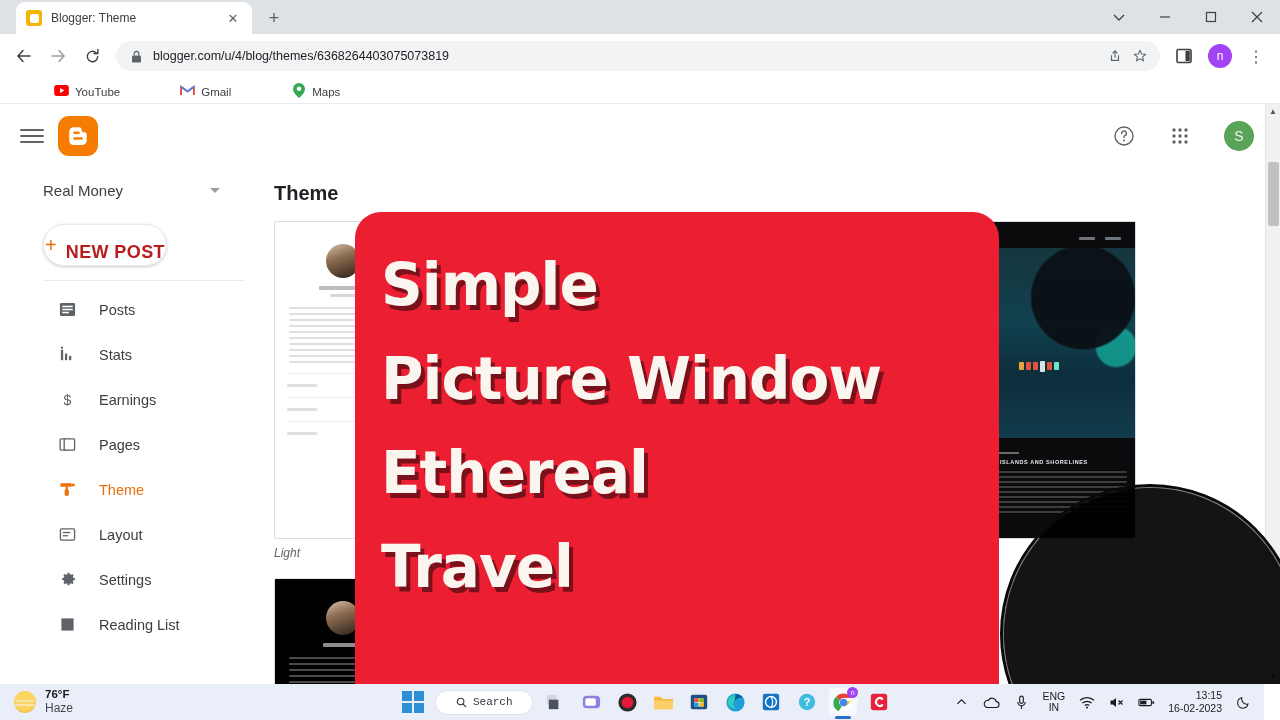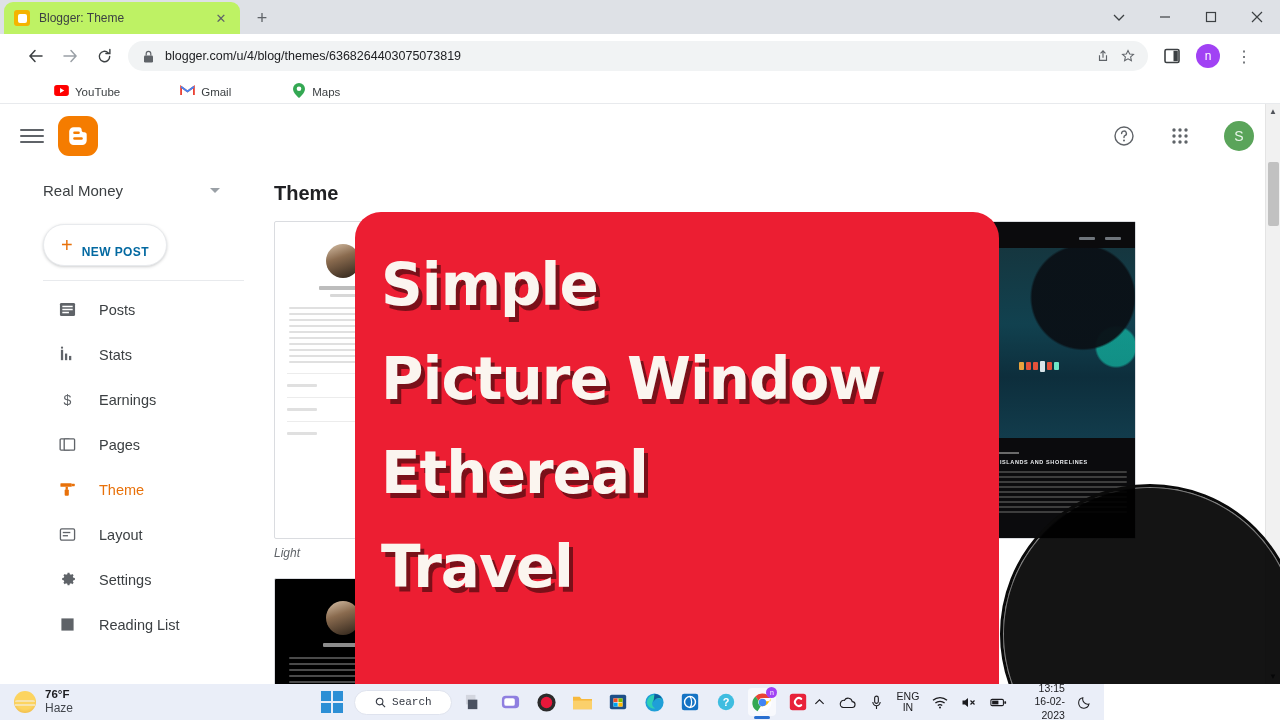--- a/index.html
+++ b/index.html
@@ -11,22 +11,22 @@
   }
 
   
   .browser { width: 1280px; height: 684px; position: relative; background:#fff; }
 
   .tabstrip {
     height: 34px; background: #dee1e6;
     display: flex; align-items: flex-end; position: relative;
   }
   .tab {
-    margin-left: 4px; height: 32px; width: 236px;
-    background:#bef264; border-radius: 9px 9px 0 0;
+    margin-left: 16px; height: 32px; width: 236px;
+    background:#ffffff; border-radius: 9px 9px 0 0;
     display:flex; align-items:center; padding: 0 10px; gap:9px;
     position: relative;
   }
   .tab-favicon {
     width:16px; height:16px; border-radius:3px;
     background:#f4b400; display:flex; align-items:center; justify-content:center;
     flex:none;
   }
   .tab-favicon i {
     width:9px;height:9px;background:#fff;border-radius:2px;display:block;
@@ -48,21 +48,21 @@
   .winctrls {
     position:absolute; right:0; top:0; height:34px; display:flex;
   }
   .winctrl {
     width:46px;height:34px;display:flex;align-items:center;justify-content:center;
     color:#3c4043;
   }
 
   .toolbar {
     height:44px; background:#fff; display:flex; align-items:center;
-    padding: 0 20px; gap: 2px;
+    padding: 0 8px; gap: 2px;
   }
   .navbtn {
     width:32px;height:32px;border-radius:50%;
     display:flex;align-items:center;justify-content:center;color:#5f6368;flex:none;
   }
   .omnibox {
     flex:1; height:30px; background:#f1f3f4; border-radius:16px;
     display:flex; align-items:center; padding: 0 12px; gap:9px;
     margin: 0 6px;
   }
@@ -113,21 +113,21 @@
   }
   .blogsel-name { font-size:15px;color:#3c4043; }
   .caret { width:0;height:0;border-left:5px solid transparent;border-right:5px solid transparent;border-top:5px solid #9aa0a6; margin-right:24px;}
   .newpost {
     margin:16px 0 0 16px; height:42px; width:124px;
     border:1px solid #e8eaed; border-radius:21px; background:#fff;
     box-shadow: 0 1px 3px rgba(60,64,67,.25);
     display:flex;align-items:center;justify-content:center;gap:9px;
   }
   .newpost-plus { font-size:20px;color:#e8710a;line-height:1; }
-  .newpost-label { font-size:12px;color:#0369a1;font-weight:600;letter-spacing:.4px;margin-top:14px; }
+  .newpost-label { font-size:18px;color:#b91c1c;font-weight:600;letter-spacing:.4px;margin-top:14px; }
   .divider { height:1px;background:#e8eaed;margin:14px 16px 0 16px; }
   .nav { margin-top:6px; }
   .nav-item {
     height:45px; display:flex; align-items:center; gap:22px; padding-left:30px;
   }
   .nav-ico { width:20px;height:20px;display:flex;align-items:center;justify-content:center;flex:none;color:#5f6368; }
   .nav-label { font-size:14.5px;color:#3c4043; }
   .nav-item.active .nav-label { color:#e8710a; }
   .nav-item.active .nav-ico { color:#e8710a; }
 
@@ -236,21 +236,21 @@
   
   .arc {
     position:absolute; left:1000px; top:380px; width:300px; height:300px;
     border:3px solid #0a0a0a; border-radius:50%; z-index:30;
     background: radial-gradient(circle at 50% 50%, rgba(0,0,0,.92) 0 70%, rgba(0,0,0,0) 71%);
     clip-path: inset(0 0 0 0);
   }
 
   
   .taskbar {
-    position:absolute; left:0; top:684px; width:1104px; height:36px;
+    position:absolute; left:0; top:684px; width:1264px; height:36px;
     background:#eaeef8;
     display:flex; align-items:center;
   }
   .tb-weather { display:flex;align-items:center;gap:9px;padding-left:14px;width:340px; }
   .wicon {
     width:22px;height:22px;border-radius:50%;
     background:radial-gradient(circle at 50% 40%, #fcd460 0 55%, #e8a93a 100%);
     position:relative;
   }
   .wicon::after{

